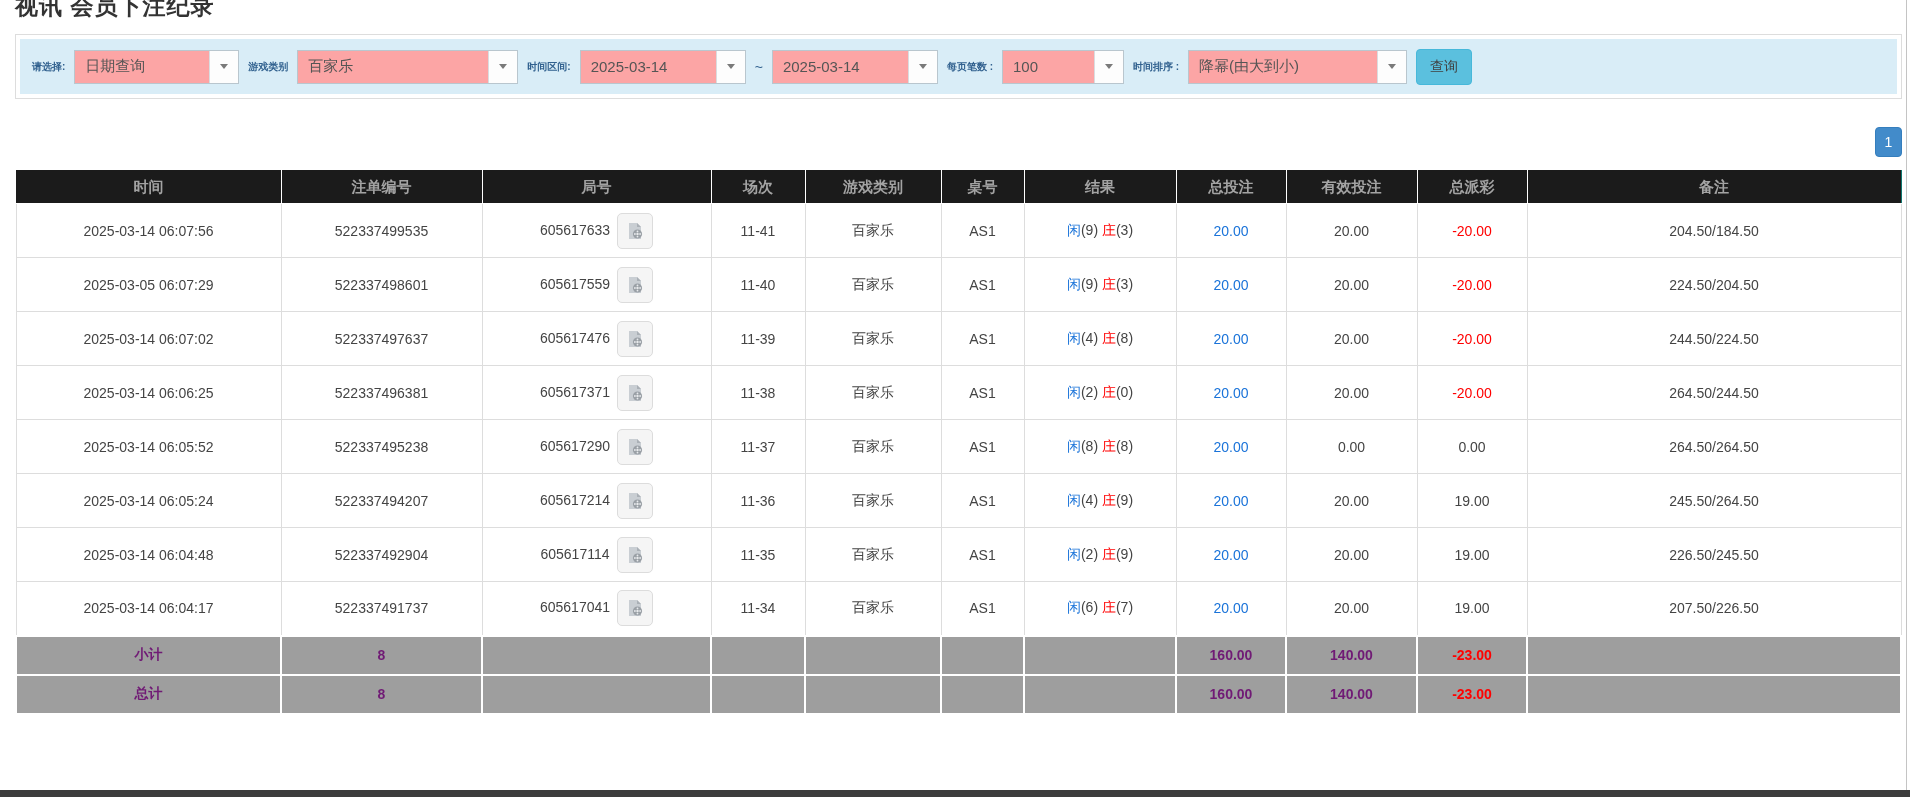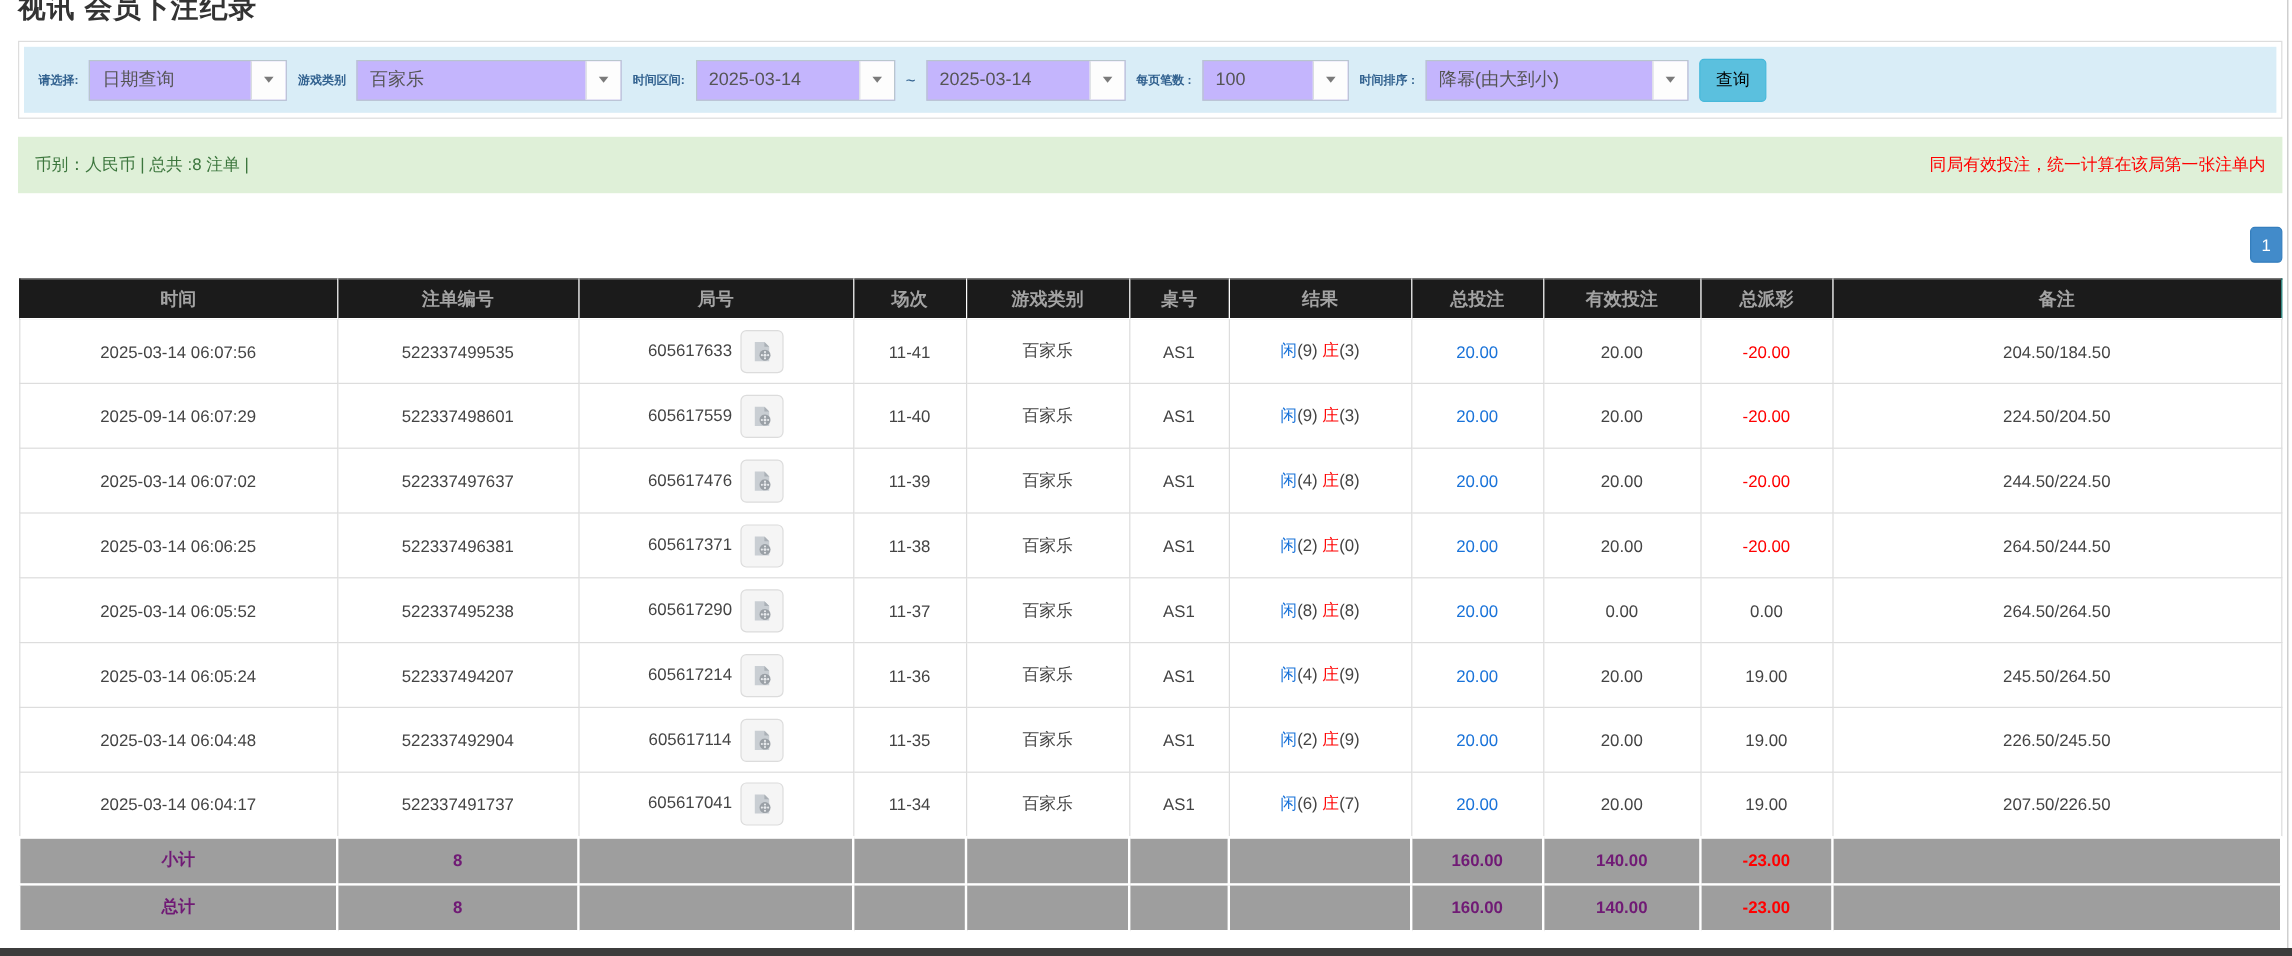--- a/index.html
+++ b/index.html
@@ -8,26 +8,26 @@
   body { position:relative; }
   .wrap { padding:0 8px 0 15px; }
 
   
   .page-title { font-size:23px; color:#333; margin-top:-9px; letter-spacing:1px; }
 
   
   .filter-panel { margin-top:12px; border:1px solid #ddd; background:#fff; padding:4px; }
   .filter-strip { background:#d9edf7; height:55px; display:flex; align-items:center; padding:0 12px; gap:9px; }
   .flabel { font-size:10px; font-weight:bold; color:#31618f; white-space:nowrap; }
-  .combo { display:inline-flex; align-items:stretch; background:#c4b5fd; border:1px solid #b9c6ce; height:34px; }
+  .combo { display:inline-flex; align-items:stretch; background:#fca5a5; border:1px solid #b9c6ce; height:34px; }
   .combo .ctext { font-size:15px; color:#555; padding:0 10px; display:flex; align-items:center; }
   .combo .carrow { width:29px; border-left:1px solid #d9dde0; display:flex; align-items:center; justify-content:center; background:#fdfdfd; }
   .tri { width:0; height:0; border-left:4px solid transparent; border-right:4px solid transparent; border-top:5px solid #7a7a7a; }
   .tilde { font-size:14px; color:#31618f; }
-  .btn-query { background:#5bc0de; color:#000000; font-size:14px; border:1px solid #46b8da; border-radius:4px;
+  .btn-query { background:#5bc0de; color:#404040; font-size:14px; border:1px solid #46b8da; border-radius:4px;
                height:36px; padding:0 13px; cursor:pointer; }
 
   
   .summary-bar { margin-top:15px; background:#dff0d8; height:47px; display:flex; align-items:center;
                  justify-content:space-between; padding:0 14px; }
   .summary-left { color:#3c763d; font-size:14px; }
   .summary-right { color:#f00; font-size:14px; }
 
   
   .pagination { margin-top:28px; display:flex; justify-content:flex-end; }
@@ -106,24 +106,20 @@
         <span class="ctext" style="flex:1">降幂(由大到小)</span>
         <span class="carrow">
             <span class="tri"></span>
           </span>
       </span>
 
       <button class="btn-query">查询</button>
     </div>
   </div>
 
-  <div class="summary-bar">
-    <span class="summary-left">币别：人民币 | 总共 :8 注单 |</span>
-    <span class="summary-right">同局有效投注，统一计算在该局第一张注单内</span>
-  </div>
 
   <div class="pagination">
     <div class="page-btn">1</div>
   </div>
 
   <table>
     <colgroup>
       <col style="width:265px">
         <col style="width:201px">
         <col style="width:229px">
@@ -170,21 +166,21 @@
           <td>11-41</td>
           <td>百家乐</td>
           <td>AS1</td>
           <td><span class="c-blue">闲</span><span class="c-dark">(9) </span><span class="c-red">庄</span><span class="c-dark">(3)</span></td>
           <td><span class="c-blue">20.00</span></td>
           <td>20.00</td>
           <td class="c-red">-20.00</td>
           <td>204.50/184.50</td>
         </tr>
         <tr>
-          <td>2025-09-14 06:07:29</td>
+          <td>2025-03-05 06:07:29</td>
           <td>522337498601</td>
           <td><span>605617559</span><span class="video-btn">
               <svg width="20" height="20" viewBox="0 0 20 20">
                 <path d="M4 2 h8 l4 4 v12 h-12 z" fill="#c9ced3"></path>
                 <path d="M12 2 l4 4 h-4 z" fill="#aab0b6"></path>
                 <circle cx="12.5" cy="13" r="4.6" fill="#9aa0a6"></circle>
                 <circle cx="12.5" cy="13" r="1.2" fill="#e8eaed"></circle>
                 <circle cx="12.5" cy="10.4" r="0.9" fill="#e8eaed"></circle>
                 <circle cx="12.5" cy="15.6" r="0.9" fill="#e8eaed"></circle>
                 <circle cx="9.9" cy="13" r="0.9" fill="#e8eaed"></circle>

